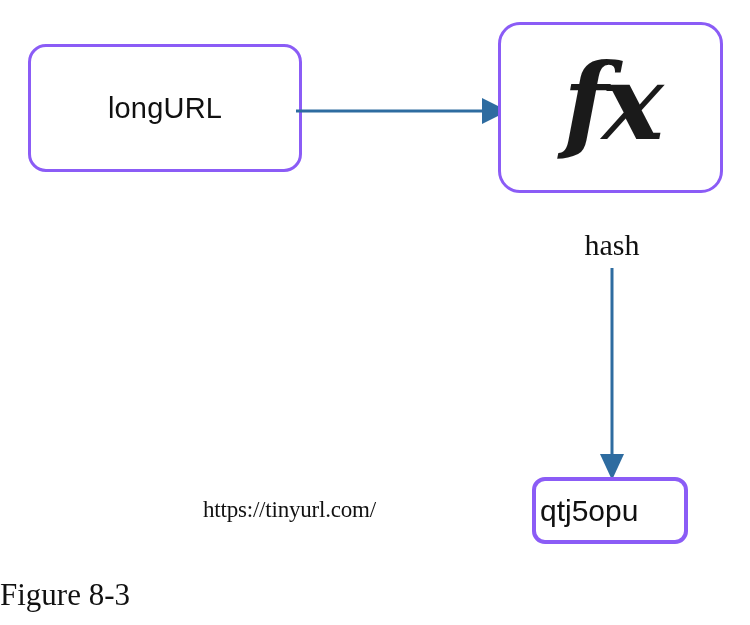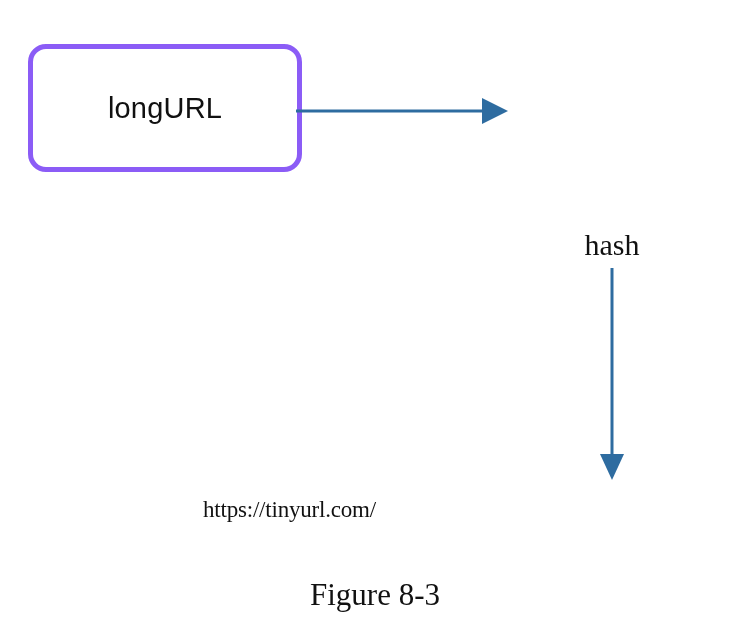--- a/index.html
+++ b/index.html
@@ -16,21 +16,21 @@
     height: 625px;
     background: #ffffff;
     overflow: hidden;
   }
 
   
   .node {
     position: absolute;
     box-sizing: border-box;
     background: #ffffff;
-    border: 5px solid #8b5cf6;
+    border: 3px solid #8b5cf6;
     border-radius: 18px;
     display: flex;
     align-items: center;
     justify-content: center;
   }
 
   #node-longurl {
     left: 28px;
     top: 44px;
     width: 274px;
@@ -98,21 +98,21 @@
     left: 203px;
     top: 497px;
     font-size: 23px;
     letter-spacing: -0.2px;
   }
 
   #label-figure-caption {
     left: 0px;
     top: 577px;
     width: 750px;
-    text-align: center;
+    text-align: left;
     font-size: 31px;
   }
 
   
   .connector {
     position: absolute;
     pointer-events: none;
   }
   #connector-longurl-to-fx {
     left: 296px;
@@ -136,28 +136,34 @@
     <span class="node-text">longURL</span>
   </div>
 
   <div class="connector" id="connector-longurl-to-fx">
     <svg width="212" height="38" viewBox="0 0 212 38" xmlns="http://www.w3.org/2000/svg">
       <line x1="0" y1="19" x2="190" y2="19" stroke="#2e6ca0" stroke-width="3"></line>
       <polygon points="186,6 212,19 186,32" fill="#2e6ca0"></polygon>
     </svg>
   </div>
 
+  <div class="node" id="node-fx">
+    <span class="fx-glyph">fx</span>
+  </div>
 
   <div class="label" id="label-hash">hash</div>
 
   <div class="connector" id="connector-fx-to-token">
     <svg width="42" height="214" viewBox="0 0 42 214" xmlns="http://www.w3.org/2000/svg">
       <line x1="20" y1="0" x2="20" y2="190" stroke="#2e6ca0" stroke-width="3"></line>
       <polygon points="8,186 32,186 20,212" fill="#2e6ca0"></polygon>
     </svg>
   </div>
 
   <div class="label" id="label-url-prefix">https://tinyurl.com/</div>
 
+  <div class="node" id="node-hash-token">
+    <span class="node-text">qtj5opu</span>
+  </div>
 
   <div class="label" id="label-figure-caption">Figure 8-3</div>
 
 </div>
 
 </body></html>

